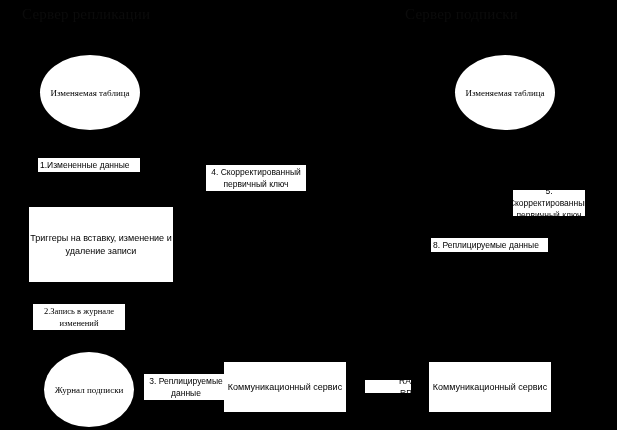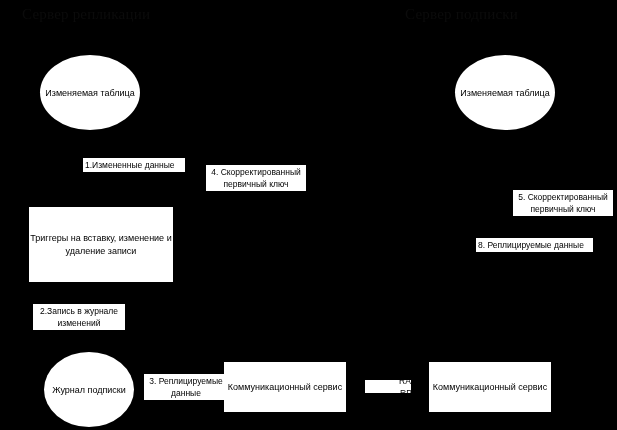--- a/index.html
+++ b/index.html
@@ -33,20 +33,21 @@
     position: absolute;
     background: #ffffff;
     border-radius: 50%;
     display: flex;
     align-items: center;
     justify-content: center;
     text-align: center;
     color: #000000;
     font-size: 9px;
     line-height: 12px;
+    font-family: Liberation Serif, serif;
   }
 
   
   .rect {
     position: absolute;
     background: #ffffff;
     display: flex;
     align-items: center;
     justify-content: center;
     text-align: center;
@@ -66,21 +67,20 @@
     display: flex;
     align-items: center;
     justify-content: center;
     padding: 1px 2px;
     box-sizing: border-box;
     white-space: pre-line;
   }
   .edge-label.left-align {
     text-align: left;
     justify-content: flex-start;
-    margin-left: 45px;
   }
 
   
   .connector {
     position: absolute;
     background: #000000;
   }
 </style>
 </head>
 <body>
@@ -113,29 +113,29 @@
 удаление записи</div>
 
   <div class="rect" style="left:224px; top:362px; width:122px; height:50px;">Коммуникационный
 сервис</div>
 
   <div class="rect" style="left:429px; top:362px; width:122px; height:50px;">Коммуникационный
 сервис</div>
 
   <div class="edge-label left-align" style="left:38px; top:158px; width:102px; height:14px;">1.Измененные данные</div>
 
-  <div class="edge-label" style="left:33px; top:304px; width:92px; height:26px;">2.Запись в журнале
+  <div class="edge-label" style="left:33px; top:304px; width:92px; height:26px;font-family:Liberation Serif, serif;">2.Запись в журнале
 изменений</div>
 
   <div class="edge-label" style="left:134px; top:374px; width:84px; height:26px;margin-left:10px;">3. Реплицируемые
 данные</div>
 
   <div class="edge-label left-align" style="left:431px; top:238px; width:117px; height:14px;">8. Реплицируемые данные</div>
 
-  <div class="edge-label" style="left:513px; top:190px; width:100px; height:26px;">5. Скорректированный
+  <div class="edge-label" style="left:513px; top:190px; width:72px; height:26px;">5. Скорректированный
 первичный ключ</div>
 
   <div class="edge-label" style="left:206px; top:165px; width:100px; height:26px;">4. Скорректированный
 первичный ключ</div>
 
   <div class="edge-label" style="left:365px; top:380px; width:44px; height:13px;padding-left:44px;">RAS, RPC</div>
 
 </div>
 
 </body></html>

